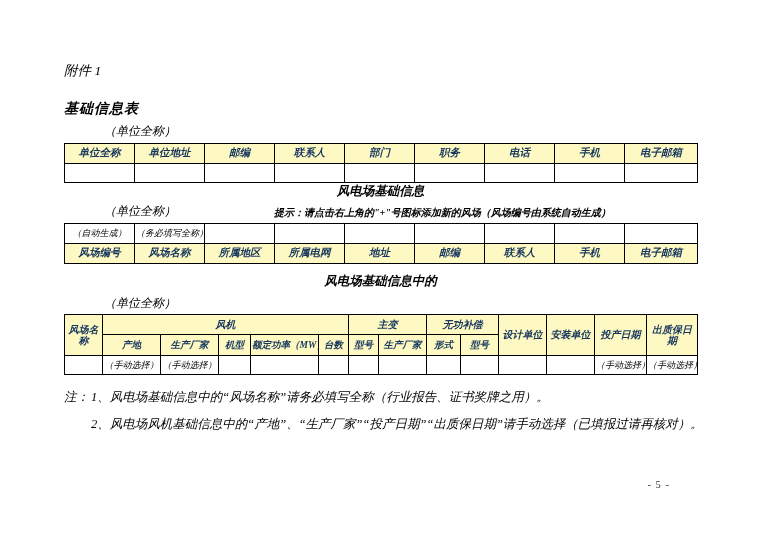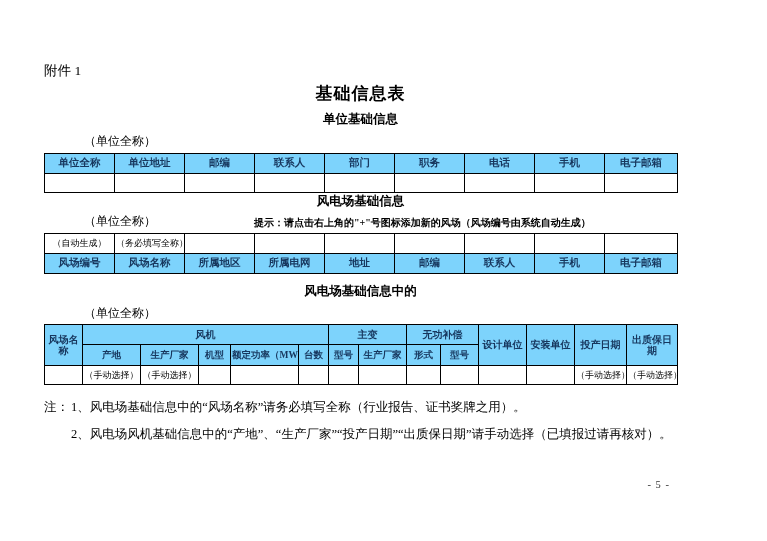--- a/index.html
+++ b/index.html
@@ -4,23 +4,23 @@
 <style>
   html,body{margin:0;padding:0;background:#fff;}
   .page{
     position:relative;
     width:767px;height:541px;
     background:#ffffff;
     overflow:hidden;
     font-family:"Liberation Serif", serif;
     color:#000;
   }
-  .content{position:absolute;left:44px;top:0;width:633px;}
+  .content{position:absolute;left:64px;top:0;width:633px;font-style:italic;}
   .attachment{margin-top:62px;font-size:13.5px;}
-  .doc-title{margin-top:2px;text-align:center;font-size:17px;font-weight:bold;letter-spacing:1px;}
+  .doc-title{margin-top:20px;text-align:left;font-size:14px;font-weight:bold;letter-spacing:1px;}
   .sec-heading{text-align:center;font-size:12.5px;font-weight:bold;}
   .sec-heading.s1{margin-top:6px;}
   .sec-heading.s2{margin-top:0;}
   .sec-heading.s3{margin-top:9px;}
   .unit-label{font-size:12px;margin-top:5px;margin-left:40px;}
   .label-hint-row{display:flex;align-items:flex-end;margin-top:3px;}
   .label-hint-row .unit-label{margin-top:0;flex:0 0 auto;}
   .hint{font-size:10px;font-weight:bold;margin-left:98px;flex:1 1 auto;white-space:nowrap;}
   table.t{
     border-collapse:collapse;
@@ -29,21 +29,21 @@
     margin-top:3px;
   }
   table.t th, table.t td{
     border:1px solid #000;
     padding:0 1px;
     text-align:center;
     vertical-align:middle;
     overflow:hidden;
   }
   table.t th{
-    background:#7dd3fc;
+    background:#fef9c3;
     color:#17375E;
     font-size:10.5px;
     font-weight:bold;
     height:19px;
     line-height:1.15;
   }
   table.t td{
     background:#fff;
     font-size:9px;
     height:18px;
@@ -61,21 +61,20 @@
 </head>
 <body>
 
 <div class="page">
   <div class="content">
 
     <div class="attachment">附件 1</div>
 
     <div class="doc-title">基础信息表</div>
 
-    <div class="sec-heading s1">单位基础信息</div>
     <div class="unit-label">（单位全称）</div>
 
     <table class="t t1">
       <colgroup>
         <col style="width:70px">
           <col style="width:70px">
           <col style="width:70px">
           <col style="width:70px">
         <col style="width:70px">
           <col style="width:70px">

